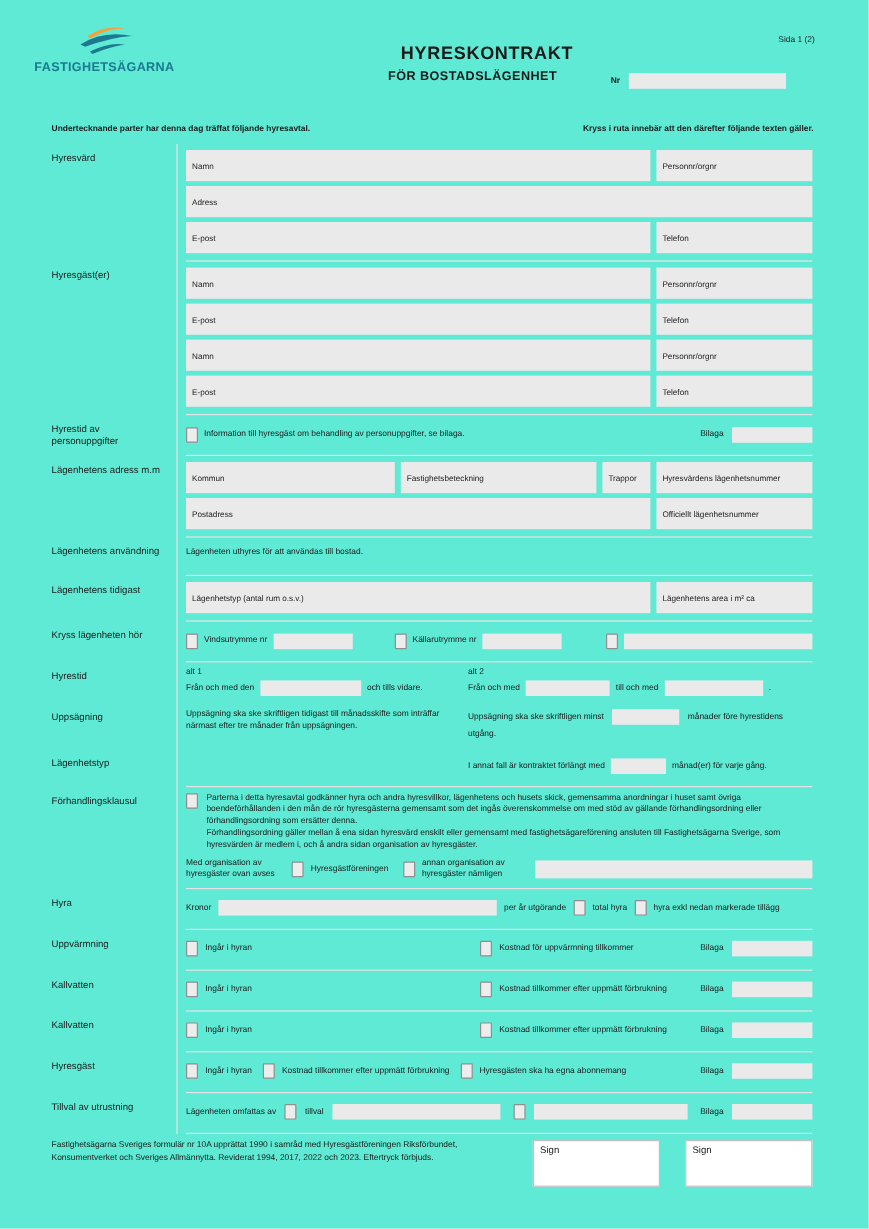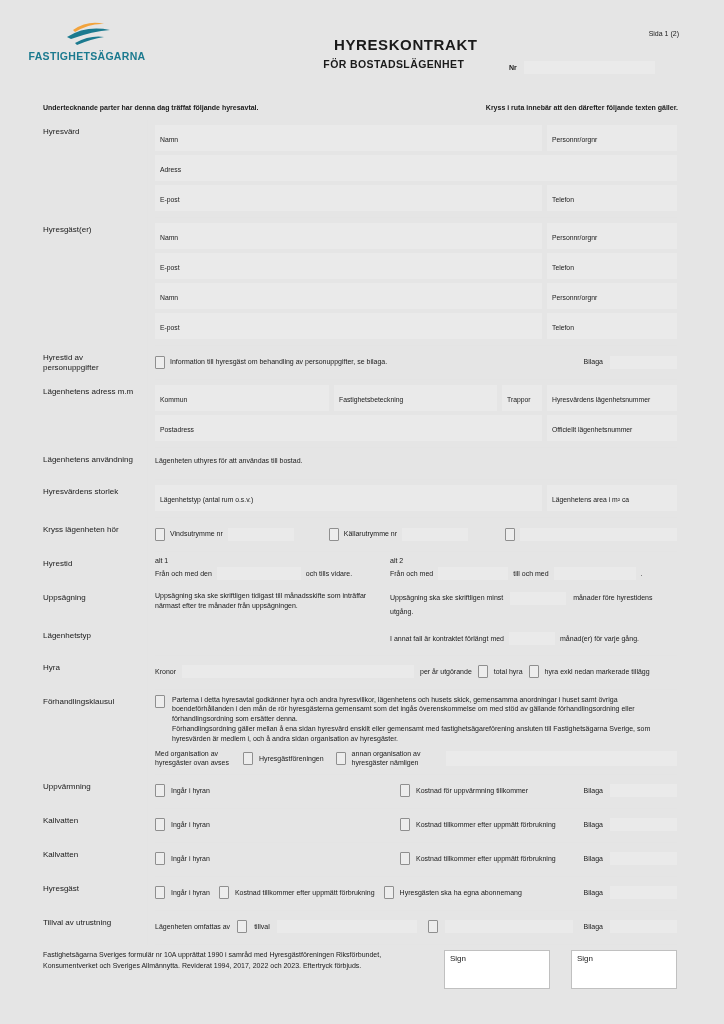--- a/index.html
+++ b/index.html
@@ -1,18 +1,18 @@
 <!DOCTYPE html>
 <html><head>
 <meta charset="utf-8">
 <style>
   * { margin:0; padding:0; box-sizing:border-box; }
   html,body { background:#fff; }
   body { font-family:"Liberation Sans", sans-serif; color:#1a1a1a; }
-  .page { position:relative; width:724px; height:1024px; background:#e5e5e5; overflow:hidden; }
+  .page { position:relative; width:724px; height:1024px; background:#5eead4; overflow:hidden; }
 
   
   .header { position:relative; height:104px; }
   .logo { position:absolute; left:27px; top:20px; width:120px; text-align:center; }
   .logo svg { display:block; margin:0 auto; }
   .brand-name { font-size:10.5px; font-weight:bold; color:#1b7a8f; letter-spacing:0.3px; margin-top:2px; white-space:nowrap; }
   .title-block { position:absolute; left:310px; top:36px; }
   .title { font-size:15px; font-weight:bold; letter-spacing:0.6px;margin-left:24px; }
   .subtitle { font-size:10.5px; font-weight:bold; letter-spacing:0.4px; margin-top:5px;text-align:center; }
   .nr-group { position:absolute; left:509px; top:61px; display:flex; align-items:center; gap:7px; }
@@ -179,21 +179,21 @@
     </div>
 
     <div class="sec">
       <div class="sec-label">Lägenhetens användning</div>
       <div class="sec-body">
         <div class="plain-text" style="min-height:20px;">Lägenheten uthyres för att användas till bostad.</div>
       </div>
     </div>
 
     <div class="sec">
-      <div class="sec-label">Hyresvärdens storlek</div>
+      <div class="sec-label">Lägenhetens tidigast</div>
       <div class="sec-body">
         <div class="frow">
           <div class="fbox grow"><span class="flabel">Lägenhetstyp (antal rum o.s.v.)</span></div>
           <div class="fbox w130"><span class="flabel">Lägenhetens area i m² ca</span></div>
         </div>
       </div>
     </div>
 
     <div class="sec">
       <div class="sec-label">Kryss lägenheten hör</div>
@@ -259,51 +259,51 @@
           <div class="half-r inline">
             <span>I annat fall är kontraktet förlängt med</span>
             <span class="sfield" style="width:46px;"></span>
             <span>månad(er) för varje gång.</span>
           </div>
         </div>
       </div>
     </div>
 
     <div class="sec">
+      <div class="sec-label">Förhandlingsklausul</div>
+      <div class="sec-body">
+        <div class="klausul-top">
+          <span class="cb"></span>
+          <div class="klausul-text">
+            <p>Parterna i detta hyresavtal godkänner hyra och andra hyresvillkor, lägenhetens och husets skick, gemensamma anordningar i huset samt övriga boendeförhållanden i den mån de rör hyresgästerna gemensamt som det ingås överenskommelse om med stöd av gällande förhandlingsordning eller förhandlingsordning som ersätter denna.</p>
+            <p>Förhandlingsordning gäller mellan å ena sidan hyresvärd enskilt eller gemensamt med fastighetsägareförening ansluten till Fastighetsägarna Sverige, som hyresvärden är medlem i, och å andra sidan organisation av hyresgäster.</p>
+          </div>
+        </div>
+        <div class="org-row">
+          <span class="org-label">Med organisation av hyresgäster ovan avses</span>
+          <span class="cb"></span>
+          <span>Hyresgästföreningen</span>
+          <span class="cb" style="margin-left:6px;"></span>
+          <span style="width:88px; flex:none;">annan organisation av hyresgäster nämligen</span>
+          <span class="org-field"></span>
+        </div>
+      </div>
+    </div>
+
+    <div class="sec">
       <div class="sec-label">Hyra</div>
       <div class="sec-body">
         <div class="inline" style="min-height:22px; gap:6px;">
           <span>Kronor</span>
           <span class="sfield" style="width:232px;"></span>
           <span>per år utgörande</span>
           <span class="cb"></span>
           <span>total hyra</span>
           <span class="cb"></span>
           <span>hyra exkl nedan markerade tillägg</span>
-        </div>
-      </div>
-    </div>
-
-    <div class="sec">
-      <div class="sec-label">Förhandlingsklausul</div>
-      <div class="sec-body">
-        <div class="klausul-top">
-          <span class="cb"></span>
-          <div class="klausul-text">
-            <p>Parterna i detta hyresavtal godkänner hyra och andra hyresvillkor, lägenhetens och husets skick, gemensamma anordningar i huset samt övriga boendeförhållanden i den mån de rör hyresgästerna gemensamt som det ingås överenskommelse om med stöd av gällande förhandlingsordning eller förhandlingsordning som ersätter denna.</p>
-            <p>Förhandlingsordning gäller mellan å ena sidan hyresvärd enskilt eller gemensamt med fastighetsägareförening ansluten till Fastighetsägarna Sverige, som hyresvärden är medlem i, och å andra sidan organisation av hyresgäster.</p>
-          </div>
-        </div>
-        <div class="org-row">
-          <span class="org-label">Med organisation av hyresgäster ovan avses</span>
-          <span class="cb"></span>
-          <span>Hyresgästföreningen</span>
-          <span class="cb" style="margin-left:6px;"></span>
-          <span style="width:88px; flex:none;">annan organisation av hyresgäster nämligen</span>
-          <span class="org-field"></span>
         </div>
       </div>
     </div>
 
     <div class="sec">
       <div class="sec-label">Uppvärmning</div>
       <div class="sec-body">
         <div class="util-row">
           <span class="cbgroup g1">
             <span class="cb"></span>

